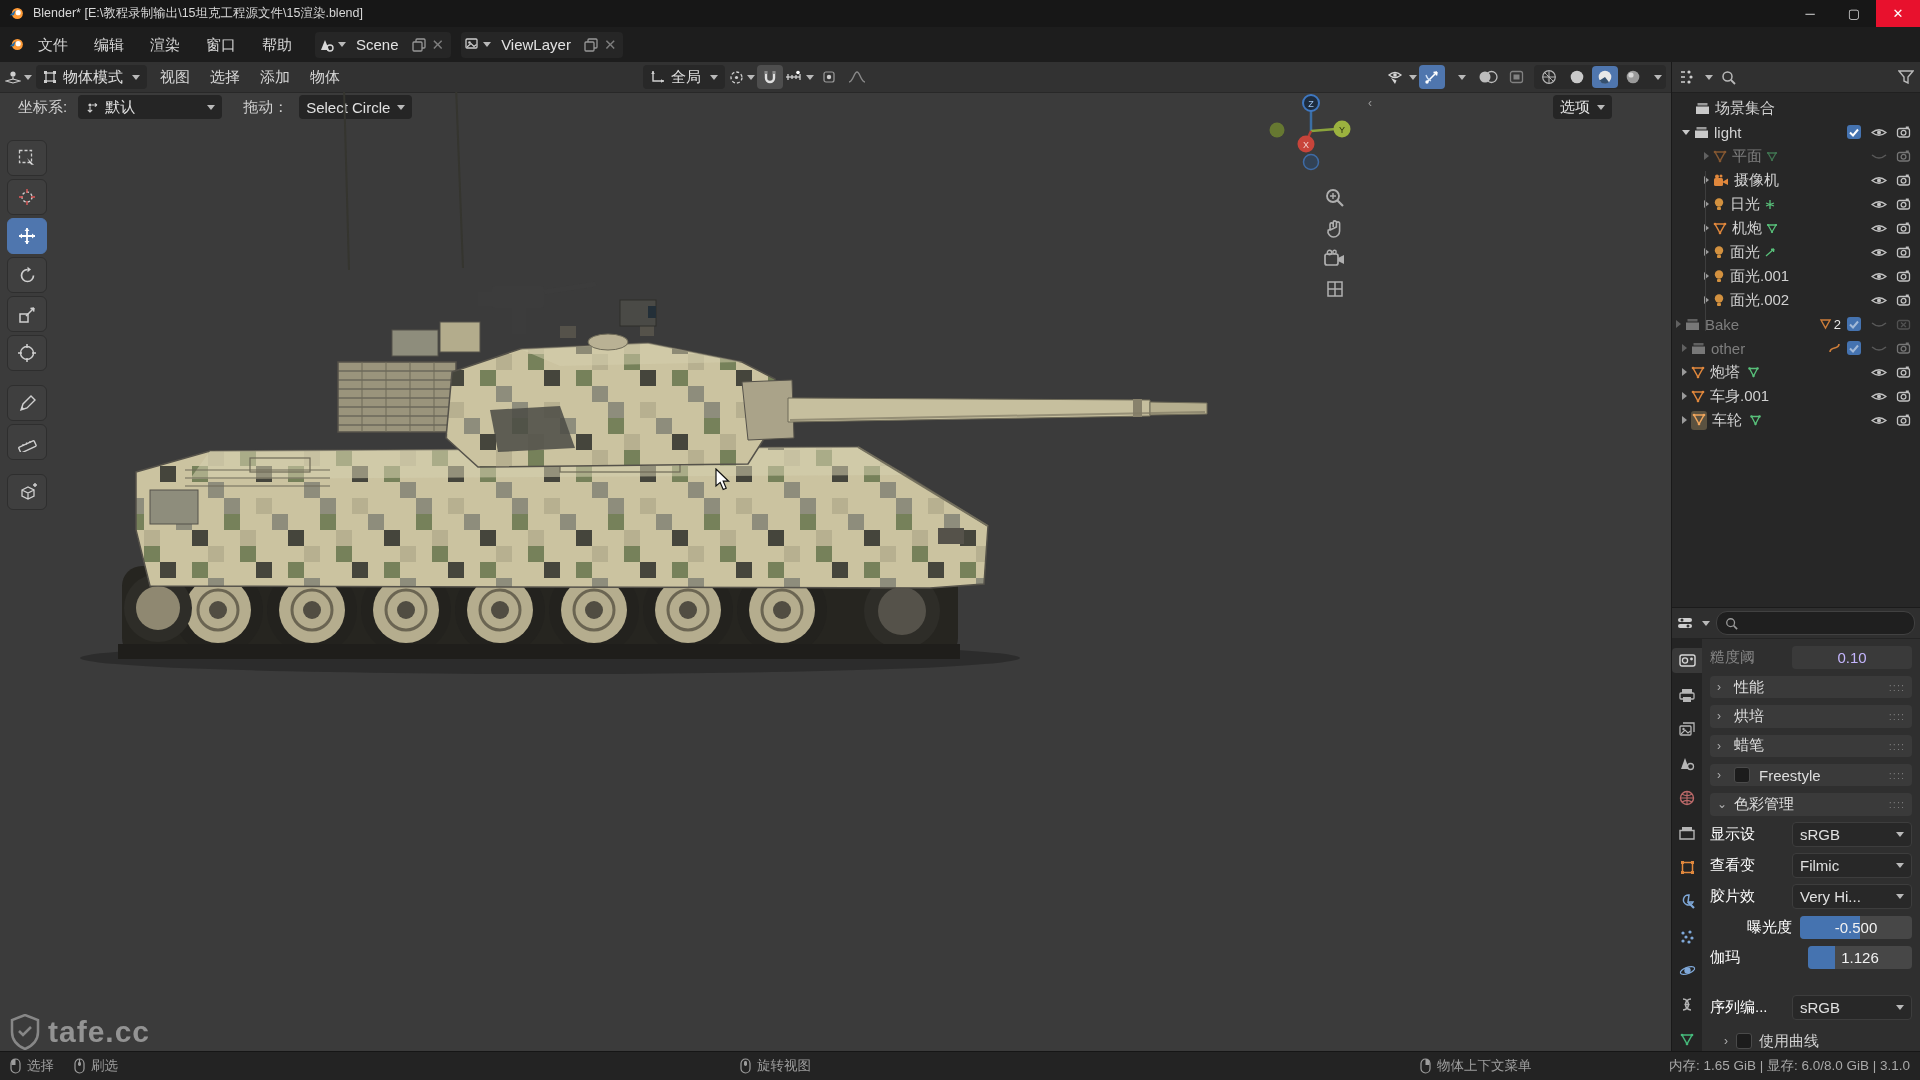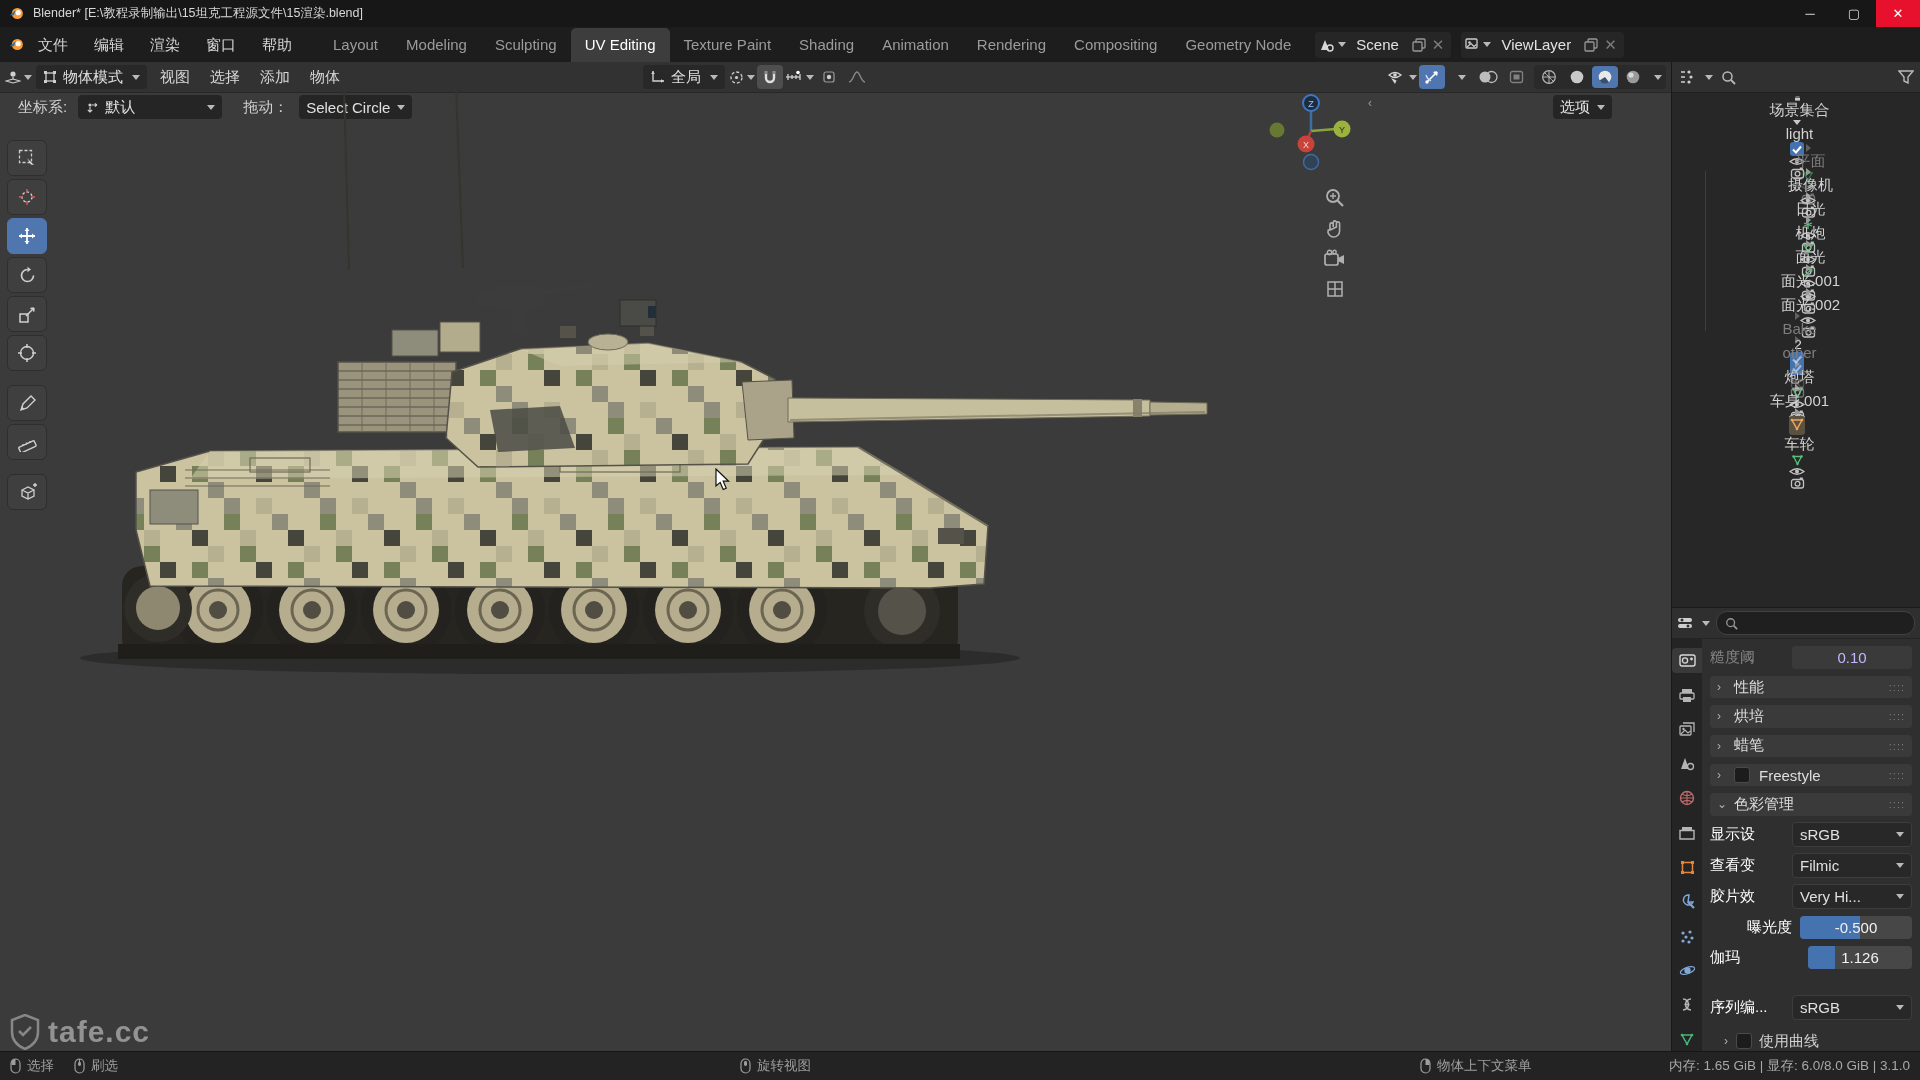--- a/index.html
+++ b/index.html
@@ -47,21 +47,21 @@
   .sideicons{position:absolute;right:325px;top:95px;display:flex;flex-direction:column;gap:9px;align-items:center;}
   .sideico{opacity:.85;}
   
   .watermark{position:absolute;left:10px;bottom:2px;display:flex;align-items:center;gap:8px;opacity:.8;}
   .watermark .wm-text{font-size:30px;color:#a9a9a9;font-weight:bold;letter-spacing:1px;}
   
   .rightpanel{position:absolute;top:62px;right:0;width:248px;bottom:28px;background:#272727;border-left:1px solid #191919;}
   .outliner{position:absolute;top:0;left:0;right:0;height:545px;background:#272727;}
   .oh{height:30px;background:#303030;border-bottom:1px solid #202020;display:flex;align-items:center;padding:0 6px;gap:8px;}
   .otree{position:relative;padding-top:3px;}
-  .orow{display:flex;align-items:center;height:24px;padding-right:4px;flex-direction:column;}
+  .orow{display:flex;align-items:center;height:24px;padding-right:4px;}
   .orow .lbl{margin-left:5px;color:#d2d2d2;white-space:nowrap;}
   .orow.dim .lbl{color:#7e7e7e;}
   .orow.dim svg{opacity:.5;}
   .arrR{width:0;height:0;border-left:5px solid #9a9a9a;border-top:4px solid transparent;border-bottom:4px solid transparent;margin:0 4px;}
   .arrD{width:0;height:0;border-top:5px solid #c8c8c8;border-left:4px solid transparent;border-right:4px solid transparent;margin:0 4px;}
   .arrNone{width:9px;margin:0 4px;}
   .oflex{flex:1;}
   .slot{width:25px;display:flex;justify-content:center;align-items:center;}
   .cb{width:14px;height:14px;background:#4573b0;border-radius:3px;display:flex;align-items:center;justify-content:center;}
   .obadge{color:#e8e8e8;font-size:13px;margin-left:2px;}
@@ -116,32 +116,20 @@
     <svg class="blogo" viewBox="0 0 20 20">
         <circle cx="11" cy="10" r="6.5" fill="#ff9b37"></circle>
         <circle cx="12" cy="9" r="3" fill="#fff"></circle>
         <path d="M2 12 L9 6 L7 12 Z" fill="#2a6fa8"></path>
       </svg>
     <span class="menu-item">文件</span>
     <span class="menu-item">编辑</span>
     <span class="menu-item">渲染</span>
     <span class="menu-item">窗口</span>
     <span class="menu-item">帮助</span>
-    <div class="tabs">
-      <span class="tab">Layout</span>
-      <span class="tab">Modeling</span>
-      <span class="tab">Sculpting</span>
-      <span class="tab active">UV Editing</span>
-      <span class="tab">Texture Paint</span>
-      <span class="tab">Shading</span>
-      <span class="tab">Animation</span>
-      <span class="tab">Rendering</span>
-      <span class="tab">Compositing</span>
-      <span class="tab">Geometry Node</span>
-    </div>
     <div class="idblock">
       <svg width="16" height="14" viewBox="0 0 16 14">
           <path d="M2 12 L6 2 L10 12 Z" fill="#d8d8d8"></path>
           <circle cx="11" cy="10" r="3" fill="none" stroke="#d8d8d8" stroke-width="1.4"></circle>
         </svg>
       <span class="chev"></span>
       <span class="lbl">Scene</span>
       <svg class="miniico" width="14" height="14" viewBox="0 0 14 14">
           <rect x="4" y="1" width="9" height="9" rx="1" fill="none" stroke="#bdbdbd" stroke-width="1.3"></rect>
           <rect x="1" y="4" width="9" height="9" rx="1" fill="#2b2b2b" stroke="#bdbdbd" stroke-width="1.3"></rect>
@@ -799,21 +787,21 @@
             </span>
           <span class="slot">
               <svg width="15" height="12" viewBox="0 0 15 12">
                 <rect x="1.5" y="2.5" width="12" height="8.5" rx="2" fill="none" stroke="#c2c2c2" stroke-width="1.3"></rect>
                 <circle cx="7.5" cy="6.8" r="2.4" fill="none" stroke="#c2c2c2" stroke-width="1.3"></circle>
                 <rect x="9.8" y="0.5" width="3" height="2" fill="#c2c2c2"></rect>
               </svg>
             </span>
         </div>
 
-        <div class="orow dim" style="padding-left:6px;">
+        <div class="orow dim" style="">
           <span class="arrR" style="opacity:.5;"></span>
           <svg width="15" height="13" viewBox="0 0 15 13">
               <path d="M1 4.5 h13 V12 H1 Z" fill="#c9c9c9"></path>
               <path d="M2.5 1 h10 v2.5 h-10 Z" fill="#9a9a9a"></path>
             </svg>
           <span class="lbl">Bake</span>
           <span class="oflex"></span>
           <svg width="13" height="12" viewBox="0 0 13 12" style="opacity:.9;">
               <path d="M2 2 h9 L6.5 10 Z" fill="none" stroke="#e0873c" stroke-width="1.4"></path>
             </svg>

